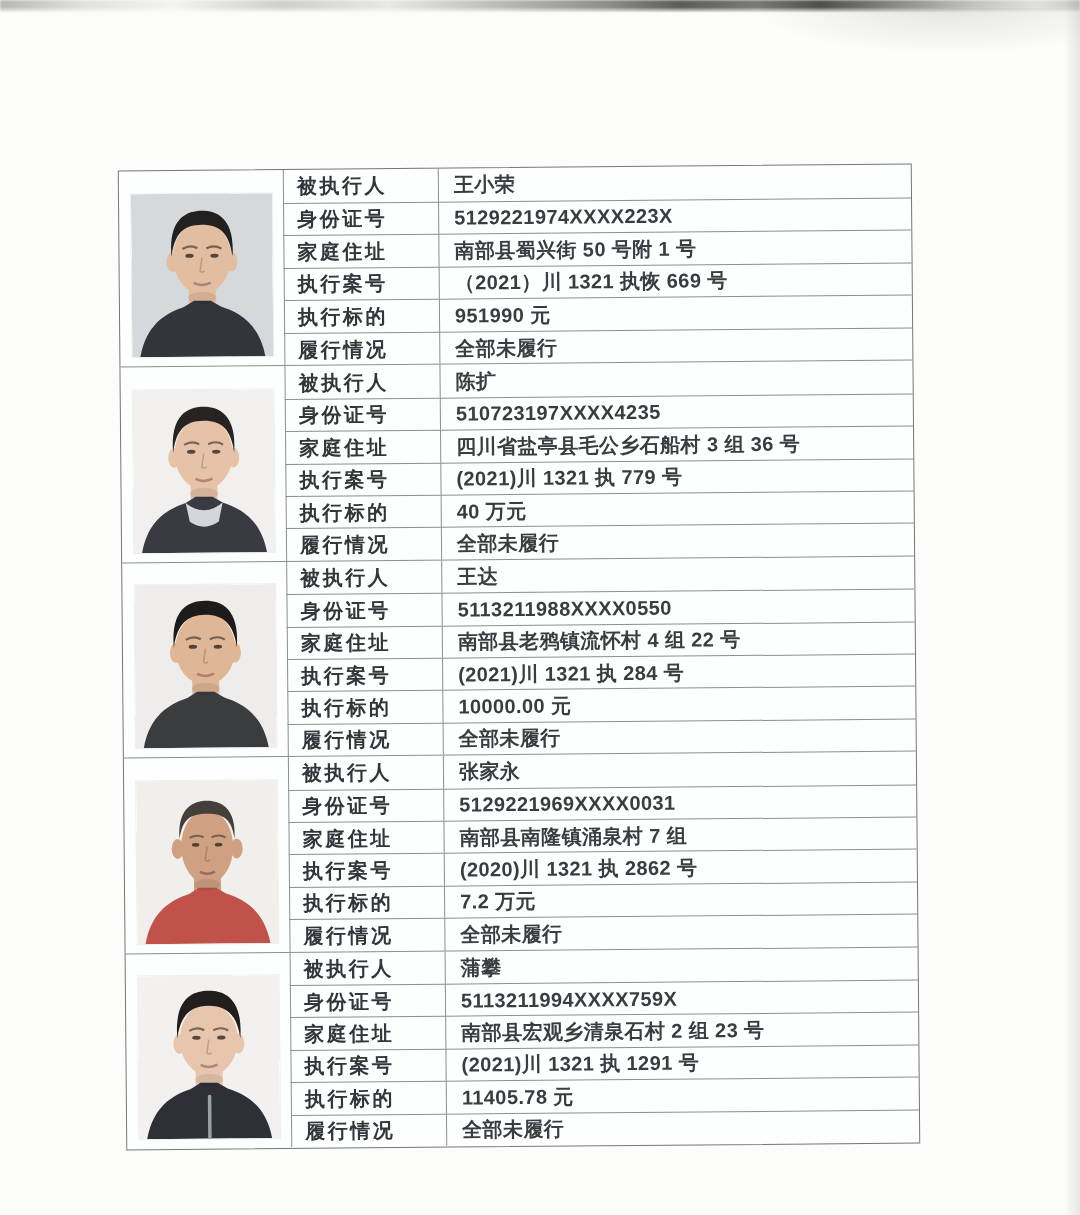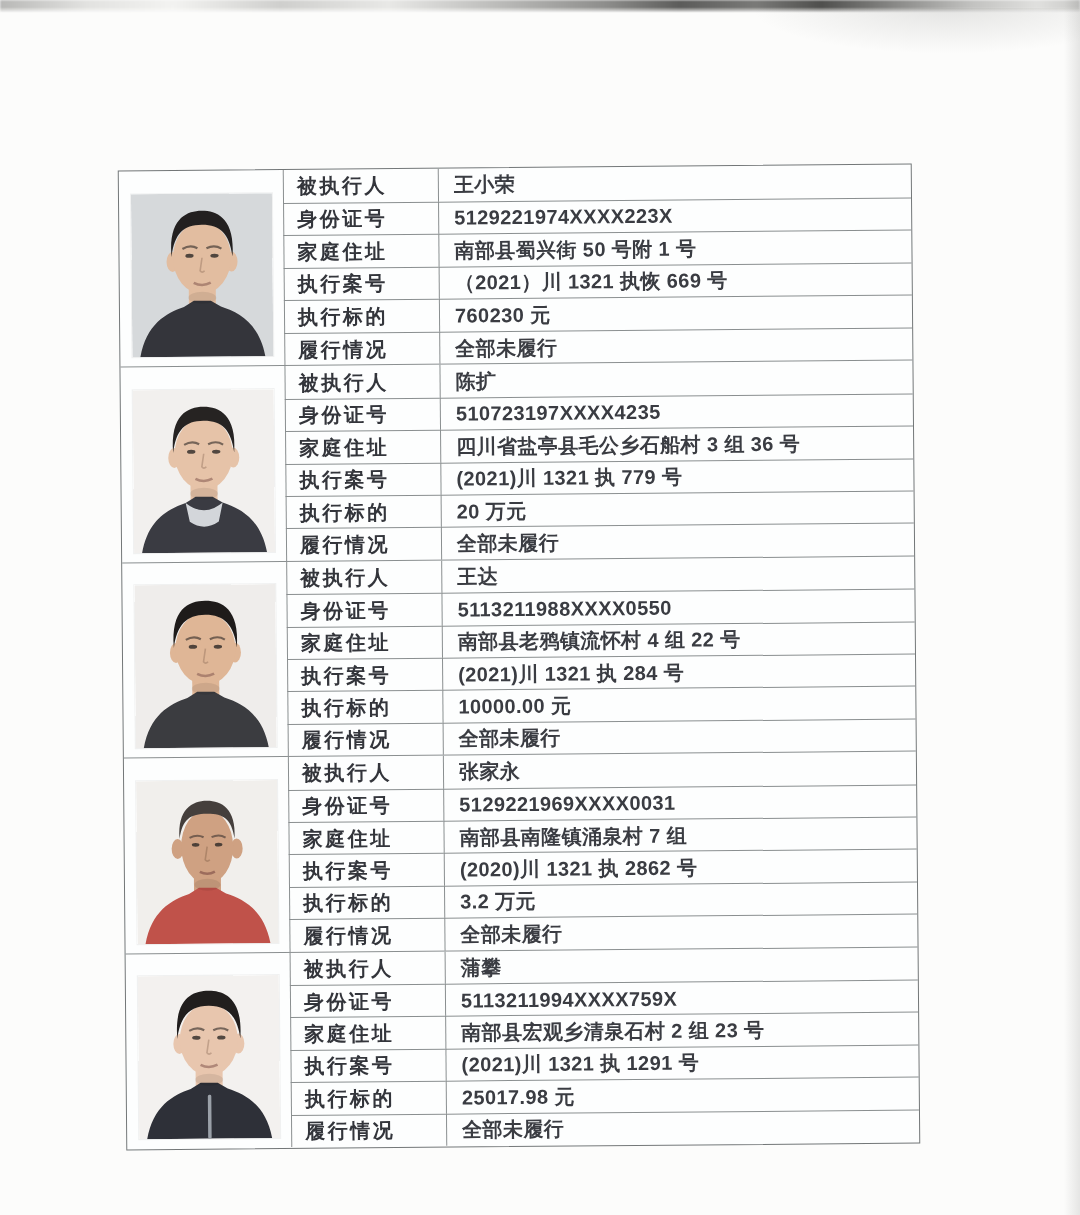--- a/index.html
+++ b/index.html
@@ -116,21 +116,21 @@
     <div class="lcell r4 bt">
         <span>执行案号</span>
       </div>
     <div class="vcell r4 bt">
         <span>（2021）川 1321 执恢 669 号</span>
       </div>
     <div class="lcell r5 bt">
         <span>执行标的</span>
       </div>
     <div class="vcell r5 bt">
-        <span>760230 元</span>
+        <span>951990 元</span>
       </div>
     <div class="lcell r6 bt">
         <span>履行情况</span>
       </div>
     <div class="vcell r6 bt">
         <span>全部未履行</span>
       </div>
   </div>
 
   <div class="record">
@@ -175,21 +175,21 @@
     <div class="lcell r4 bt">
         <span>执行案号</span>
       </div>
     <div class="vcell r4 bt">
         <span>(2021)川 1321 执 779 号</span>
       </div>
     <div class="lcell r5 bt">
         <span>执行标的</span>
       </div>
     <div class="vcell r5 bt">
-        <span>20 万元</span>
+        <span>40 万元</span>
       </div>
     <div class="lcell r6 bt">
         <span>履行情况</span>
       </div>
     <div class="vcell r6 bt">
         <span>全部未履行</span>
       </div>
   </div>
 
   <div class="record">
@@ -293,21 +293,21 @@
     <div class="lcell r4 bt">
         <span>执行案号</span>
       </div>
     <div class="vcell r4 bt">
         <span>(2020)川 1321 执 2862 号</span>
       </div>
     <div class="lcell r5 bt">
         <span>执行标的</span>
       </div>
     <div class="vcell r5 bt">
-        <span>3.2 万元</span>
+        <span>7.2 万元</span>
       </div>
     <div class="lcell r6 bt">
         <span>履行情况</span>
       </div>
     <div class="vcell r6 bt">
         <span>全部未履行</span>
       </div>
   </div>
 
   <div class="record">
@@ -352,21 +352,21 @@
     <div class="lcell r4 bt">
         <span>执行案号</span>
       </div>
     <div class="vcell r4 bt">
         <span>(2021)川 1321 执 1291 号</span>
       </div>
     <div class="lcell r5 bt">
         <span>执行标的</span>
       </div>
     <div class="vcell r5 bt">
-        <span>25017.98 元</span>
+        <span>11405.78 元</span>
       </div>
     <div class="lcell r6 bt">
         <span>履行情况</span>
       </div>
     <div class="vcell r6 bt">
         <span>全部未履行</span>
       </div>
   </div>
 
 </div>

